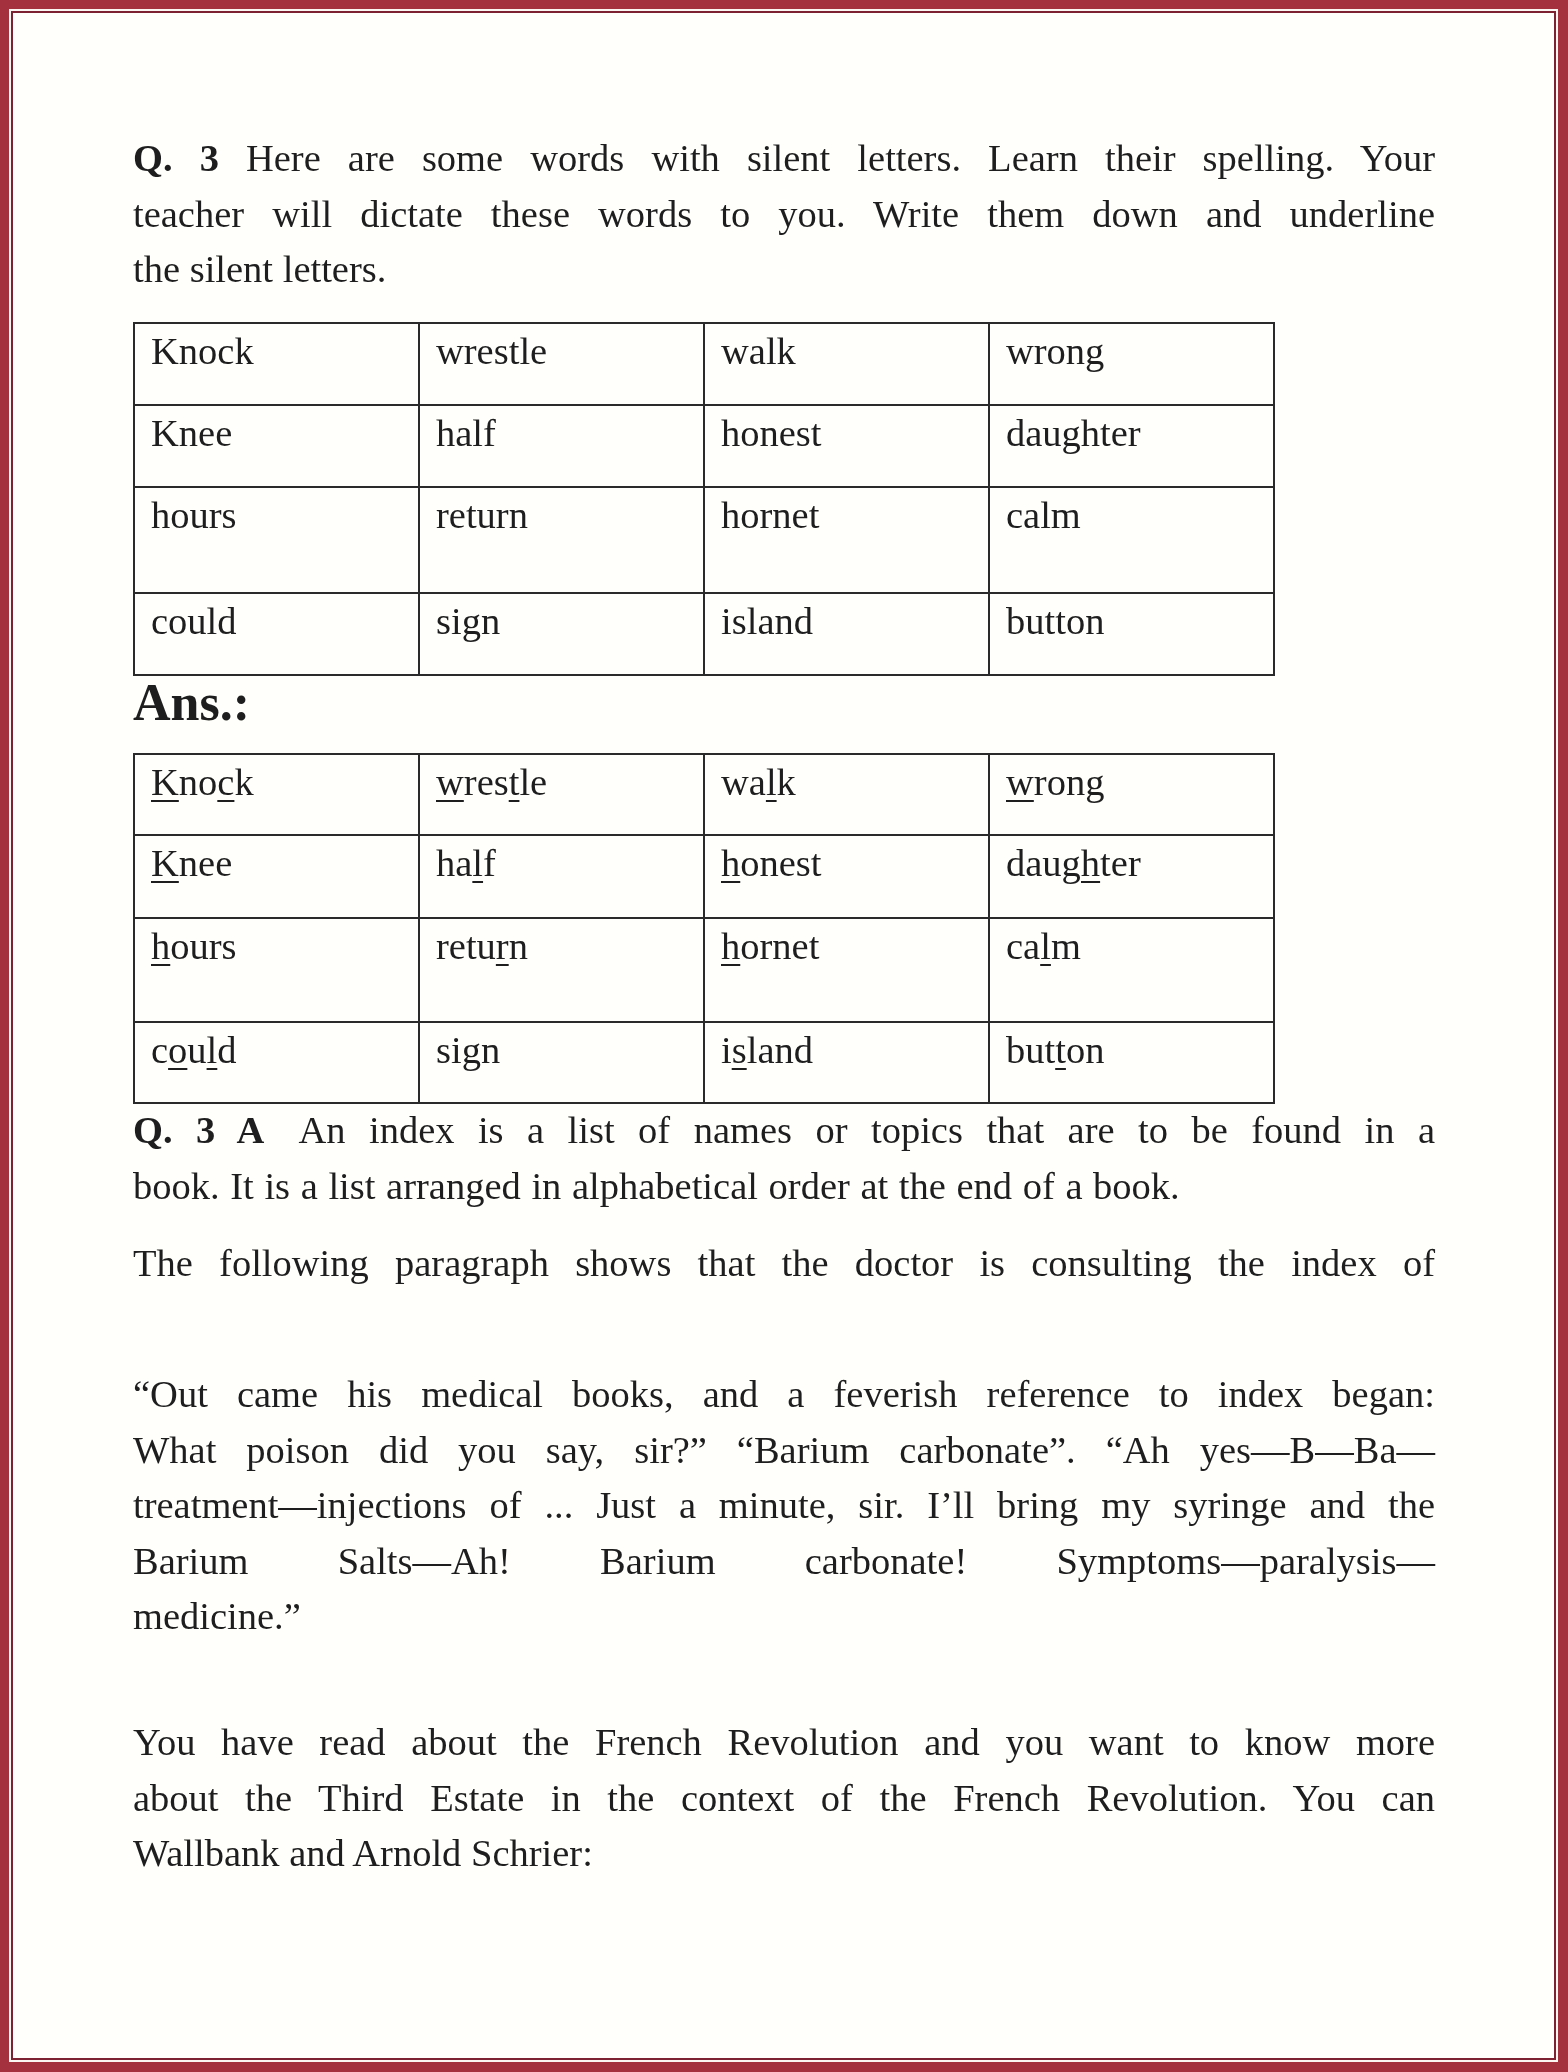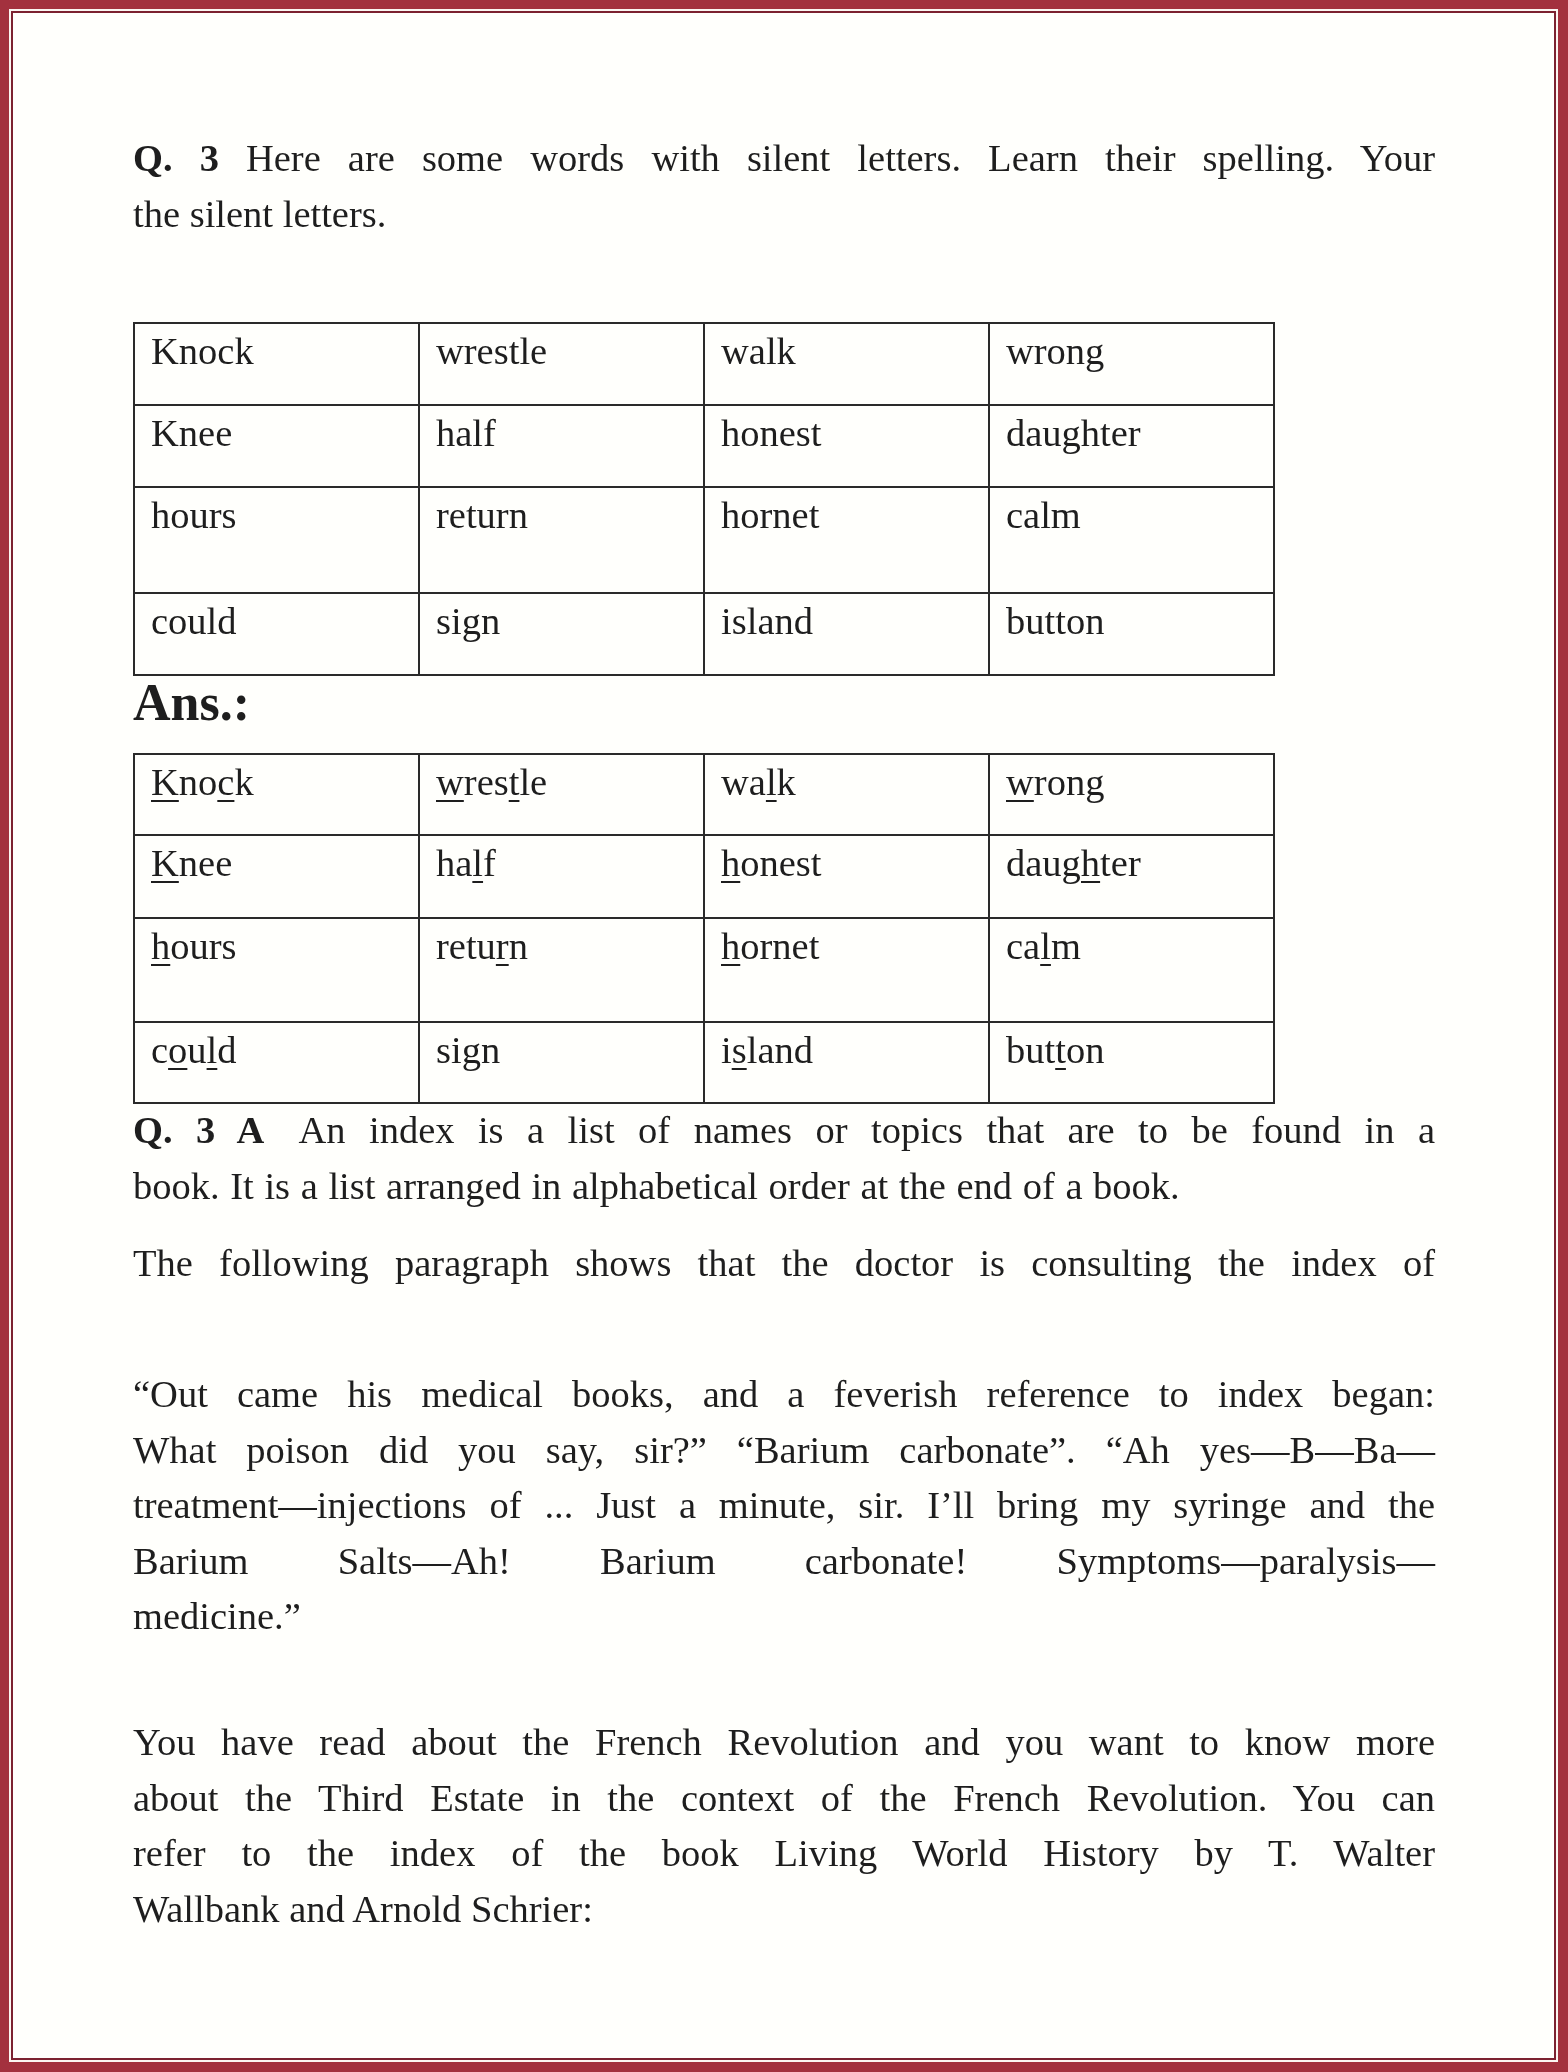--- a/index.html
+++ b/index.html
@@ -43,20 +43,21 @@
 </head>
 <body>
 
 <div class="frame-gap"></div>
 <div class="frame-inner-line"></div>
 
 <div class="content">
 
   <div class="block" style="top:131px;">
     <span class="jl"><b>Q. 3</b><span> Here are some words with silent letters. Learn their spelling. Your</span></span>
+    <span class="jl">teacher will dictate these words to you. Write them down and underline</span>
     <span class="line">the silent letters.</span>
   </div>
 
   <table class="words" style="top:322px;">
     <tbody>
         <tr style="height:82px">
       <td>Knock</td>
       <td>wrestle</td>
       <td>walk</td>
       <td>wrong</td>
@@ -126,17 +127,16 @@
     <span class="jl">“Out came his medical books, and a feverish reference to index began:</span>
     <span class="jl">What poison did you say, sir?” “Barium carbonate”. “Ah yes—B—Ba—</span>
     <span class="jl">treatment—injections of ... Just a minute, sir. I’ll bring my syringe and the</span>
     <span class="jl">Barium Salts—Ah! Barium carbonate! Symptoms—paralysis—</span>
     <span class="line">medicine.”</span>
   </div>
 
   <div class="block" style="top:1715px;">
     <span class="jl">You have read about the French Revolution and you want to know more</span>
     <span class="jl">about the Third Estate in the context of the French Revolution. You can</span>
-    <span class="jl">refer to the index of the book Living World History by T. Walter</span>
     <span class="line">Wallbank and Arnold Schrier:</span>
   </div>
 
 </div>
 
 </body></html>

